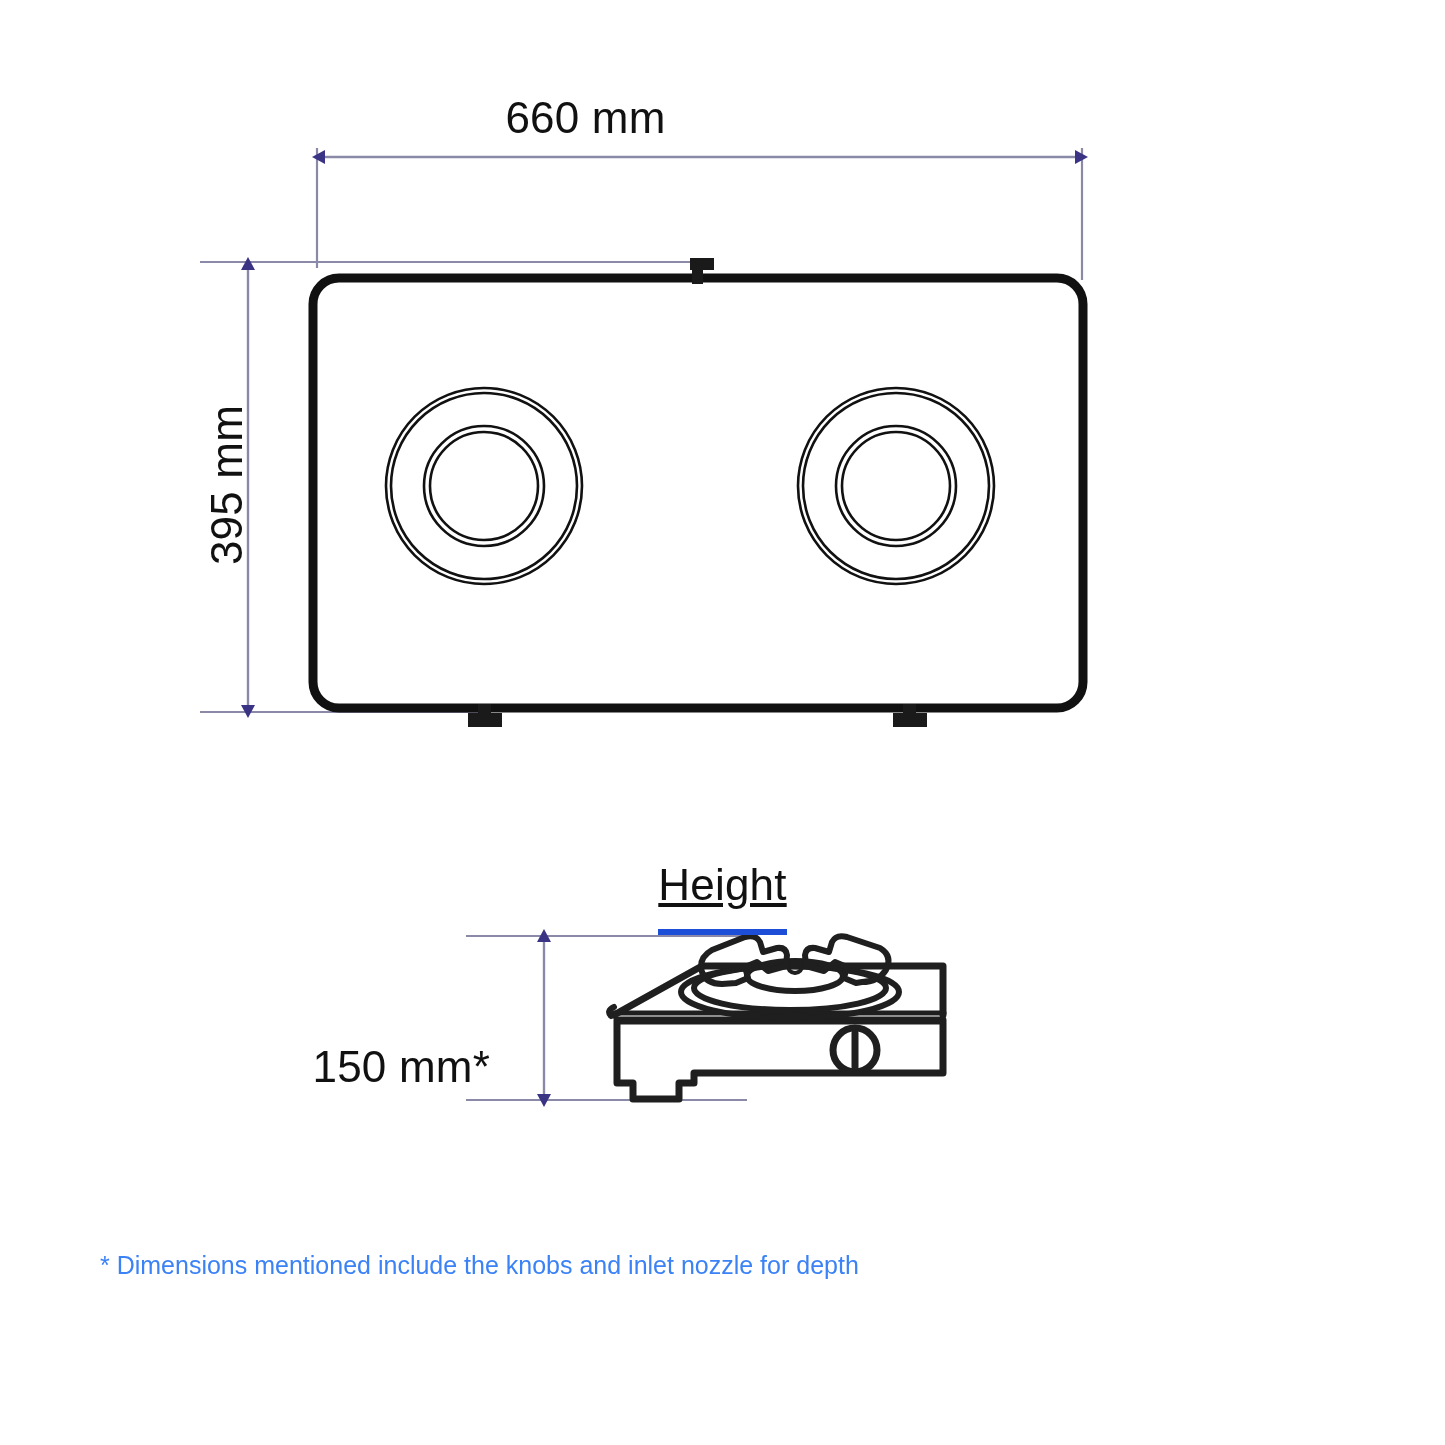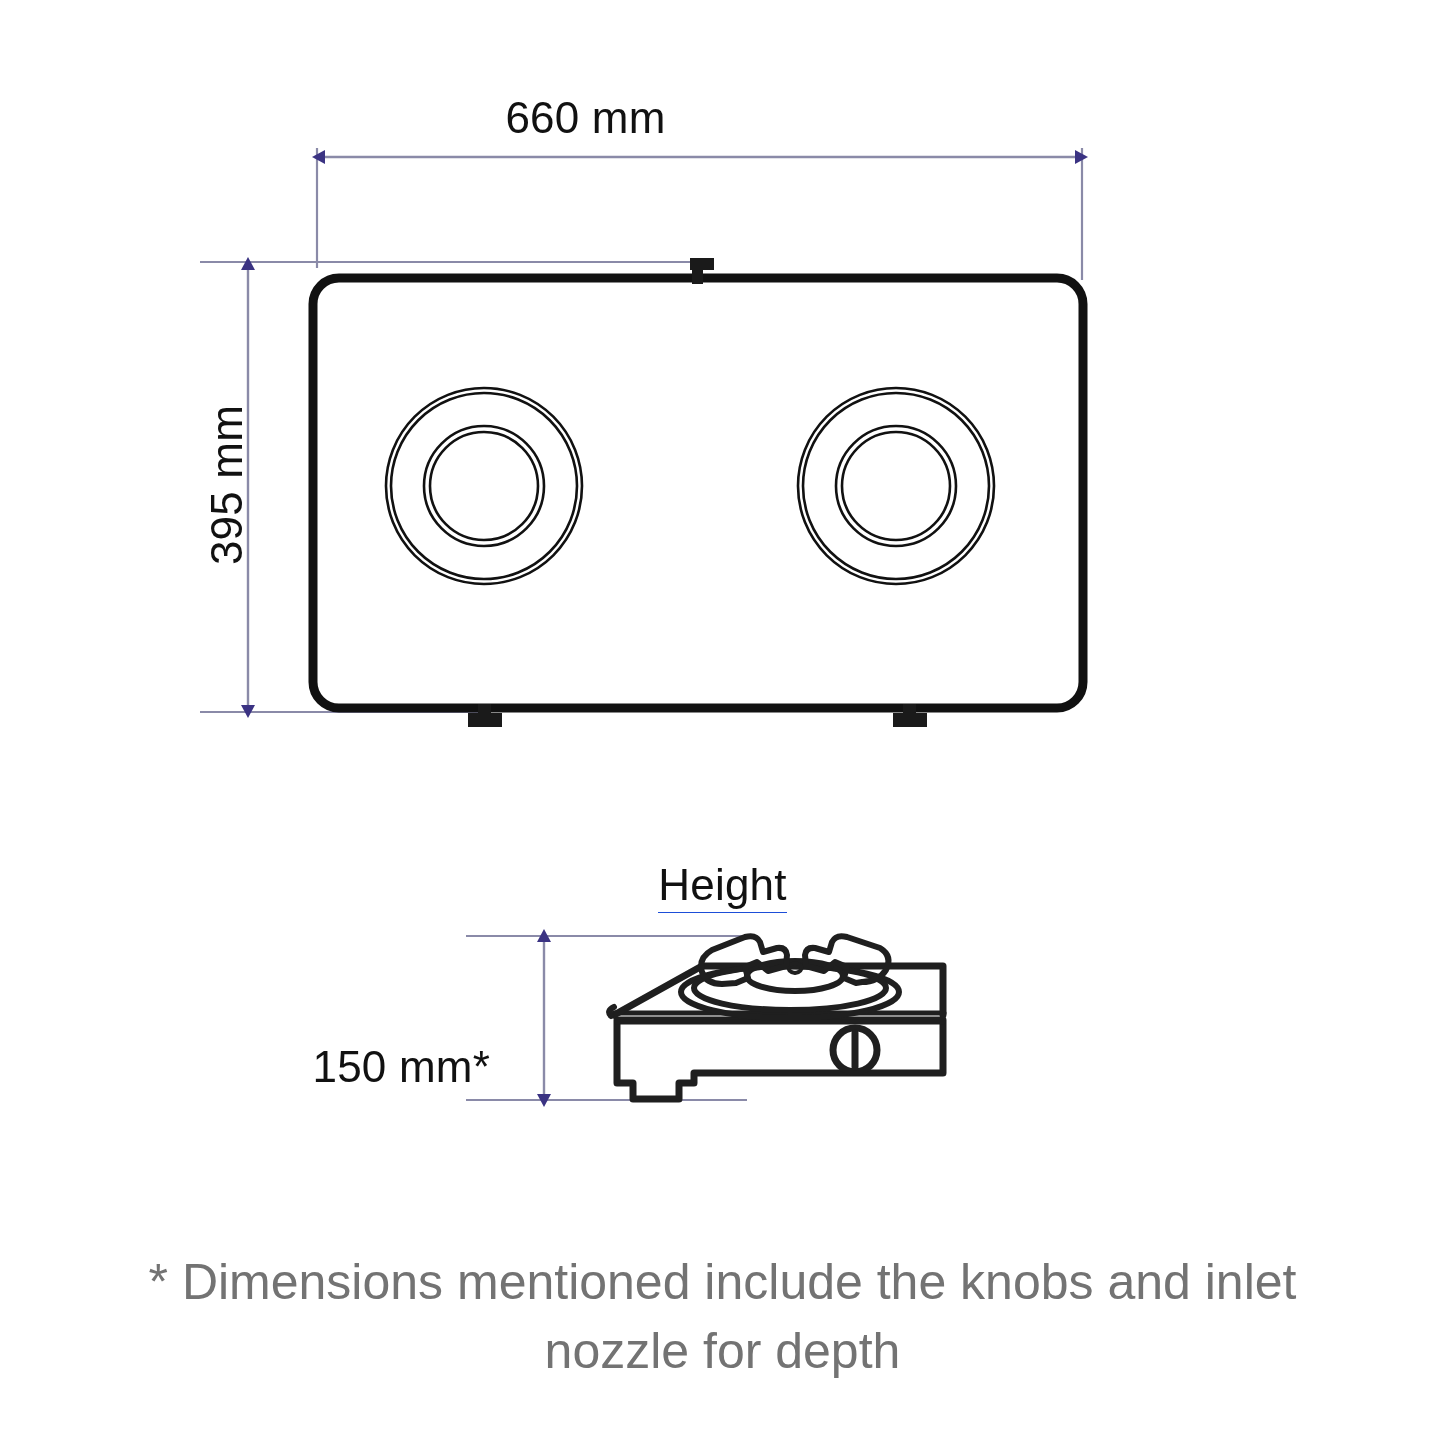--- a/index.html
+++ b/index.html
@@ -55,41 +55,41 @@
   }
   #height-heading {
     left: 0;
     top: 860px;
     width: 1445px;
     text-align: center;
     font-size: 44px;
     color: #111111;
   }
   #height-heading span {
-    border-bottom: 1px solid #1d4ed8;
-    padding-bottom: 3px;
+    border-bottom: 6px solid #1d4ed8;
+    padding-bottom: 20px;
+    text-decoration: underline;
   }
   #height-label {
     left: 150px;
     top: 997px;
     width: 340px;
     text-align: right;
     font-size: 44px;
     margin-top: 45px;
   }
   #footnote {
     position: absolute;
     left: 100px;
     top: 1248px;
     width: 1245px;
-    text-align: center;
-    font-size: 50px;
+    font-size: 25px;
     line-height: 1.38;
     font-family: "Liberation Sans", sans-serif;
-    color: #737373;
+    color: #3b82f6;
   }
 </style>
 </head>
 <body>
 
 <div id="diagram-root">
 
   <svg class="stage" viewBox="0 0 1445 1445" xmlns="http://www.w3.org/2000/svg">
 
     <defs>

